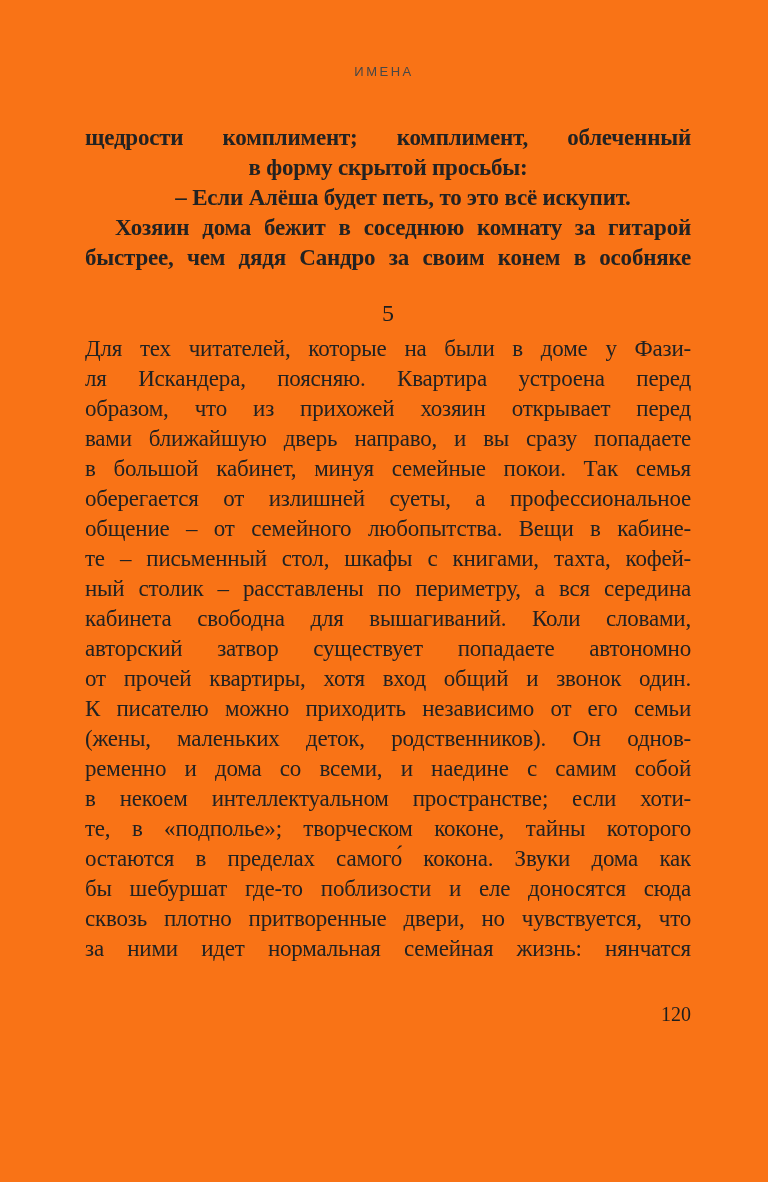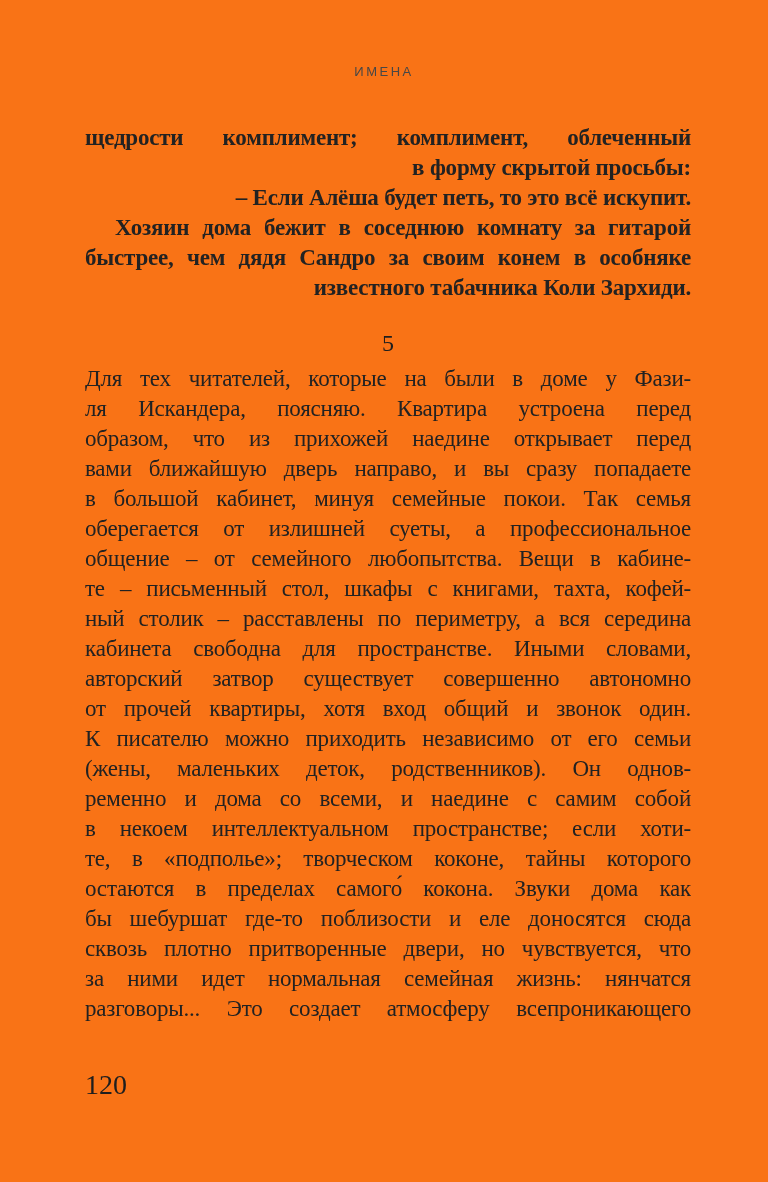--- a/index.html
+++ b/index.html
@@ -39,35 +39,35 @@
     height: 30px;
     line-height: 30px;
     text-align: center;
     font-size: 24px;
     color: #1e1e1e;
   }
   .section-block { margin-top: 6px; }
   .paragraph { margin: 0; }
   .line {
     height: 30px;
-    text-align: right;
+    text-align: center;
     white-space: normal;
     overflow: hidden;
   }
   .line.just {
     text-align: justify;
     text-align-last: justify;
   }
   .line.indent { text-indent: 30px; }
   .folio {
-    margin-top: 46px;
+    margin-top: 35px;
     height: 30px;
     line-height: 30px;
-    text-align: left;
-    font-size: 28px;
+    text-align: right;
+    font-size: 20px;
     color: #1e1e1e;
     letter-spacing: 0;
   }
 </style>
 </head>
 <body>
 
 <div class="page">
   <div class="running-head">ИМЕНА</div>
 
@@ -76,48 +76,46 @@
         <div class="paragraph">
           <div class="line just">щедрости комплимент; комплимент, облеченный</div>
           <div class="line">в форму скрытой просьбы:</div>
         </div>
         <div class="paragraph">
           <div class="line indent">– Если Алёша будет петь, то это всё искупит.</div>
         </div>
         <div class="paragraph">
           <div class="line just indent">Хозяин дома бежит в соседнюю комнату за гитарой</div>
           <div class="line just">быстрее, чем дядя Сандро за своим конем в особняке</div>
-          <div class="line">известного табачника Коли Зархиди.</div>
         </div>
       </div>
 
     <div class="section-number">5</div>
 
     <div class="section-block" id="section-body">
         <div class="paragraph">
           <div class="line just">Для тех читателей, которые на были в доме у Фази-</div>
           <div class="line just">ля Искандера, поясняю. Квартира устроена перед</div>
-          <div class="line just">образом, что из прихожей наедине открывает перед</div>
+          <div class="line just">образом, что из прихожей хозяин открывает перед</div>
           <div class="line just">вами ближайшую дверь направо, и вы сразу попадаете</div>
           <div class="line just">в большой кабинет, минуя семейные покои. Так семья</div>
           <div class="line just">оберегается от излишней суеты, а профессиональное</div>
           <div class="line just">общение – от семейного любопытства. Вещи в кабине-</div>
           <div class="line just">те – письменный стол, шкафы с книгами, тахта, кофей-</div>
           <div class="line just">ный столик – расставлены по периметру, а вся середина</div>
-          <div class="line just">кабинета свободна для пространстве. Иными словами,</div>
-          <div class="line just">авторский затвор существует совершенно автономно</div>
+          <div class="line just">кабинета свободна для вышагиваний. Коли словами,</div>
+          <div class="line just">авторский затвор существует попадаете автономно</div>
           <div class="line just">от прочей квартиры, хотя вход общий и звонок один.</div>
           <div class="line just">К писателю можно приходить независимо от его семьи</div>
           <div class="line just">(жены, маленьких деток, родственников). Он однов-</div>
           <div class="line just">ременно и дома со всеми, и наедине с самим собой</div>
           <div class="line just">в некоем интеллектуальном пространстве; если хоти-</div>
           <div class="line just">те, в «подполье»; творческом коконе, тайны которого</div>
           <div class="line just">остаются в пределах самого́ кокона. Звуки дома как</div>
           <div class="line just">бы шебуршат где-то поблизости и еле доносятся сюда</div>
           <div class="line just">сквозь плотно притворенные двери, но чувствуется, что</div>
           <div class="line just">за ними идет нормальная семейная жизнь: нянчатся</div>
-          <div class="line just">разговоры... Это создает атмосферу всепроникающего</div>
         </div>
       </div>
 
     <div class="folio">120</div>
   </div>
 </div>
 
 </body></html>

